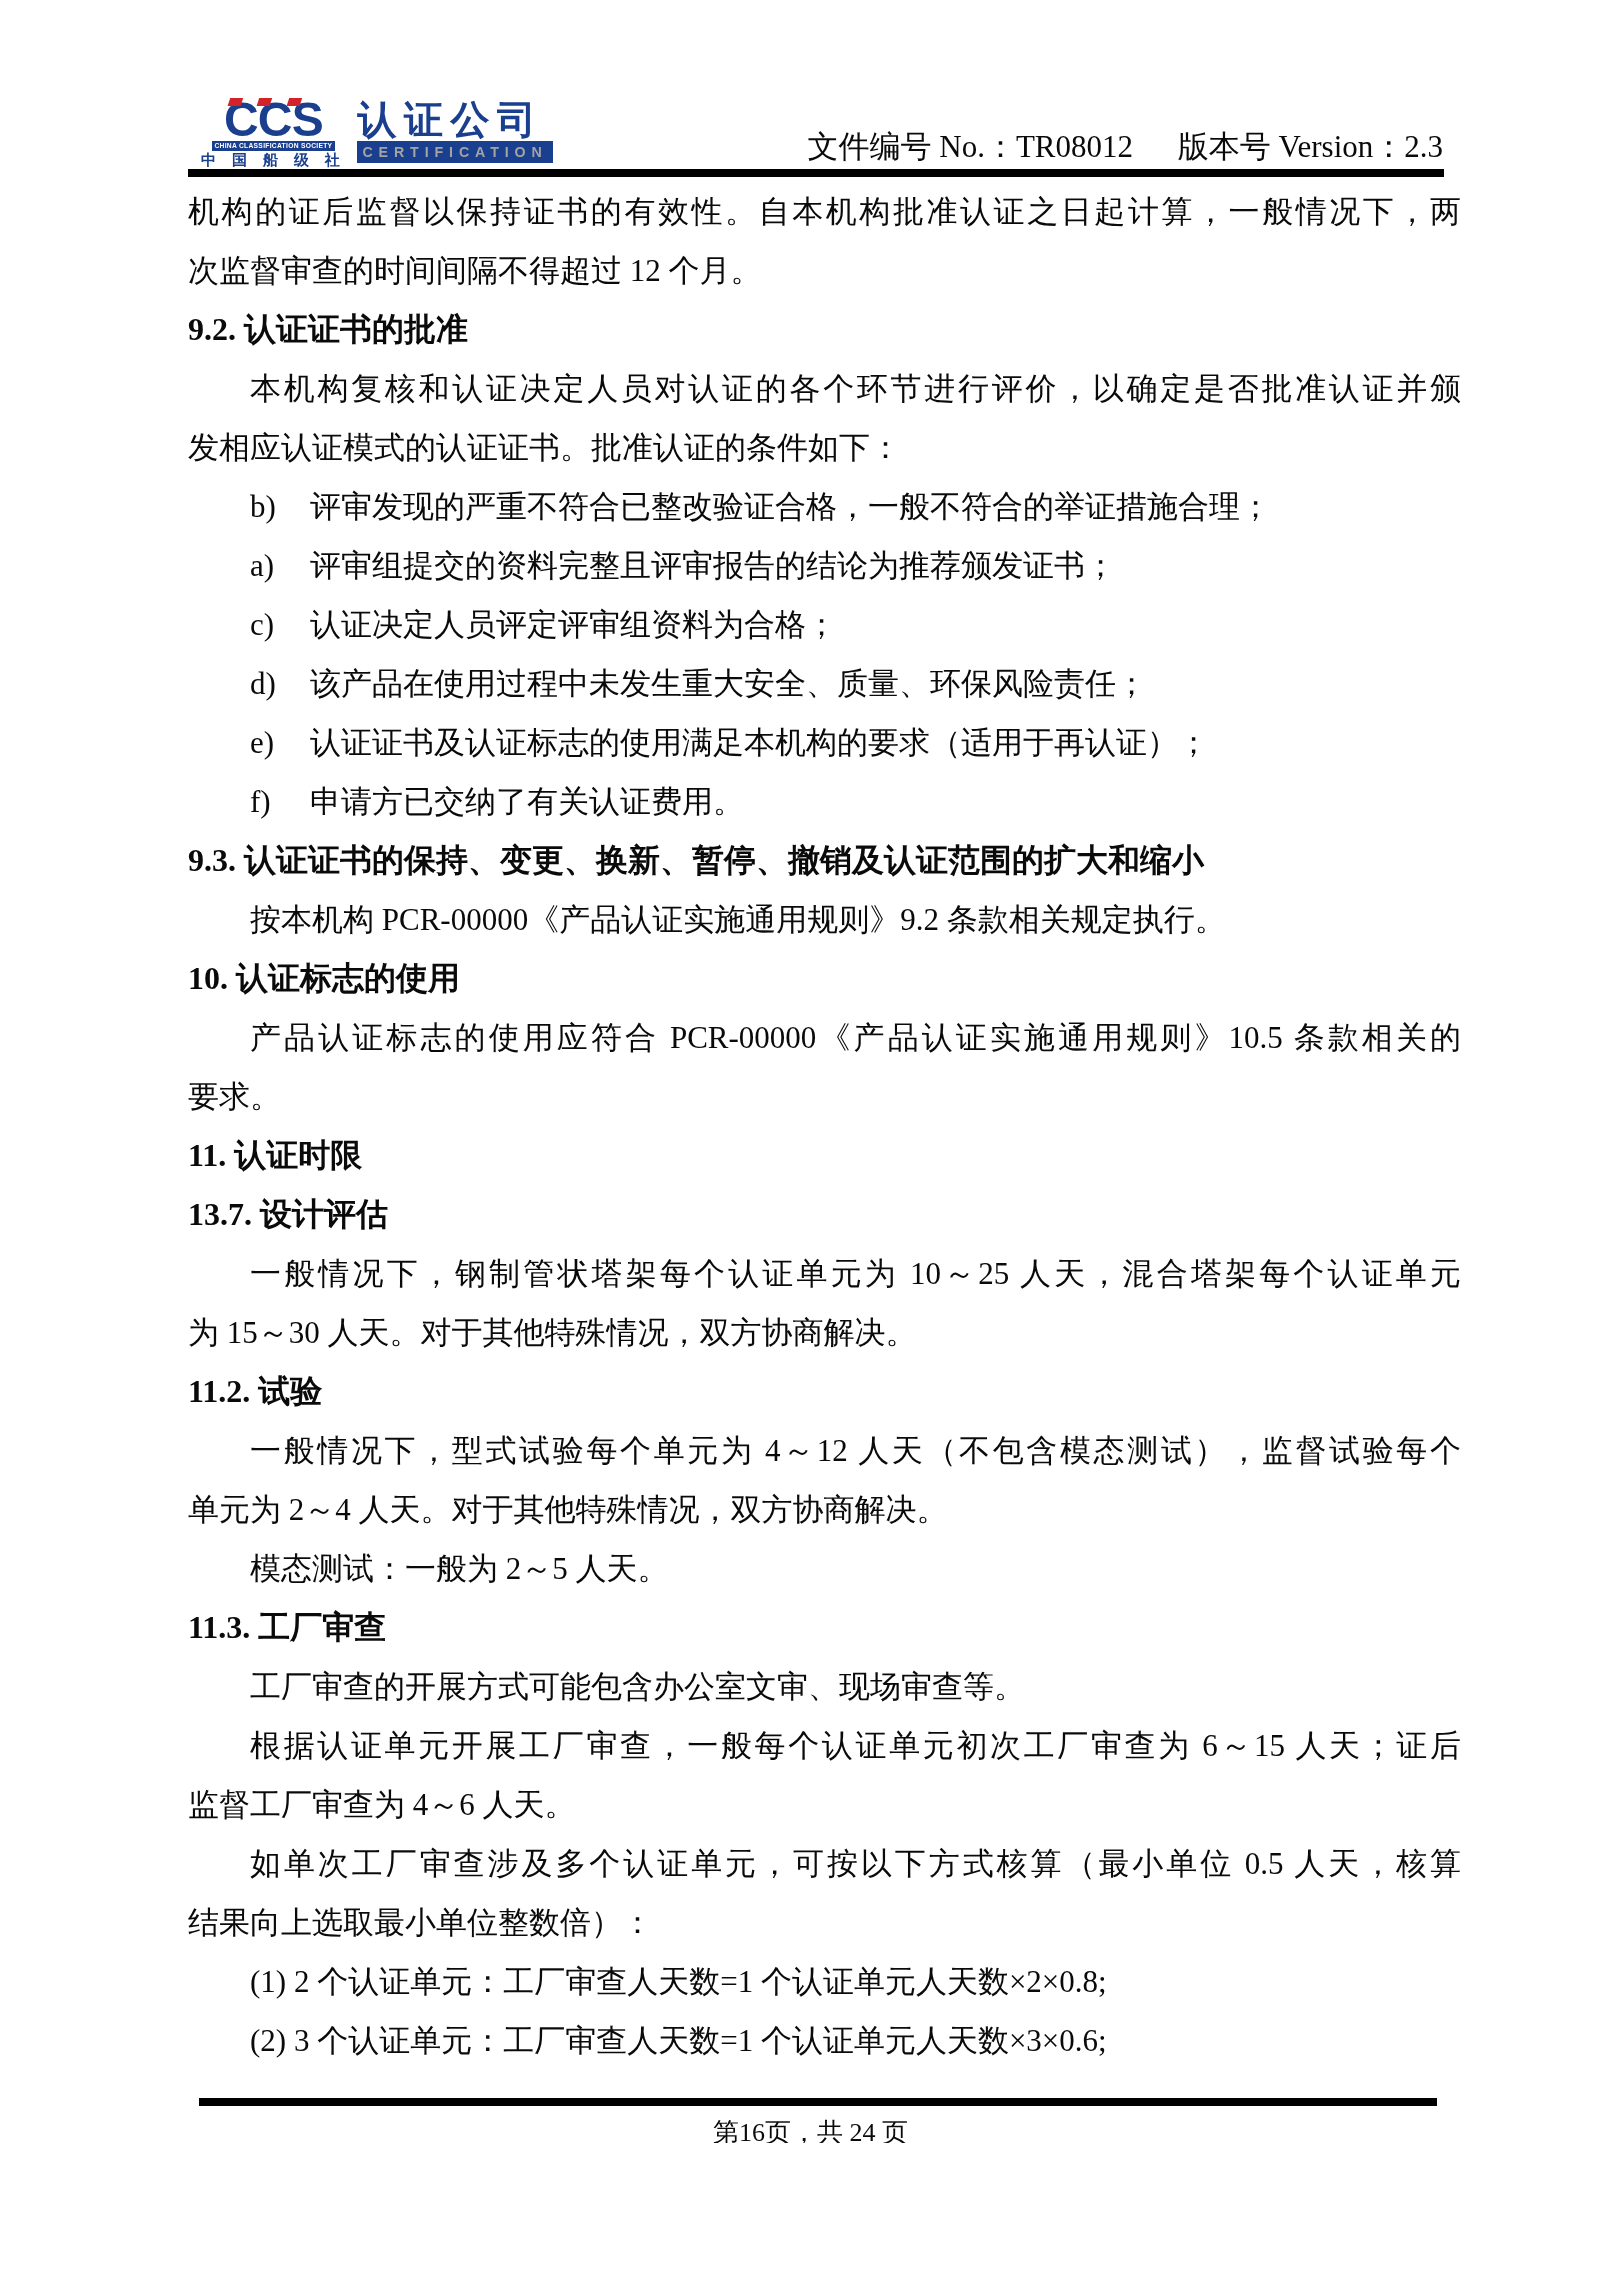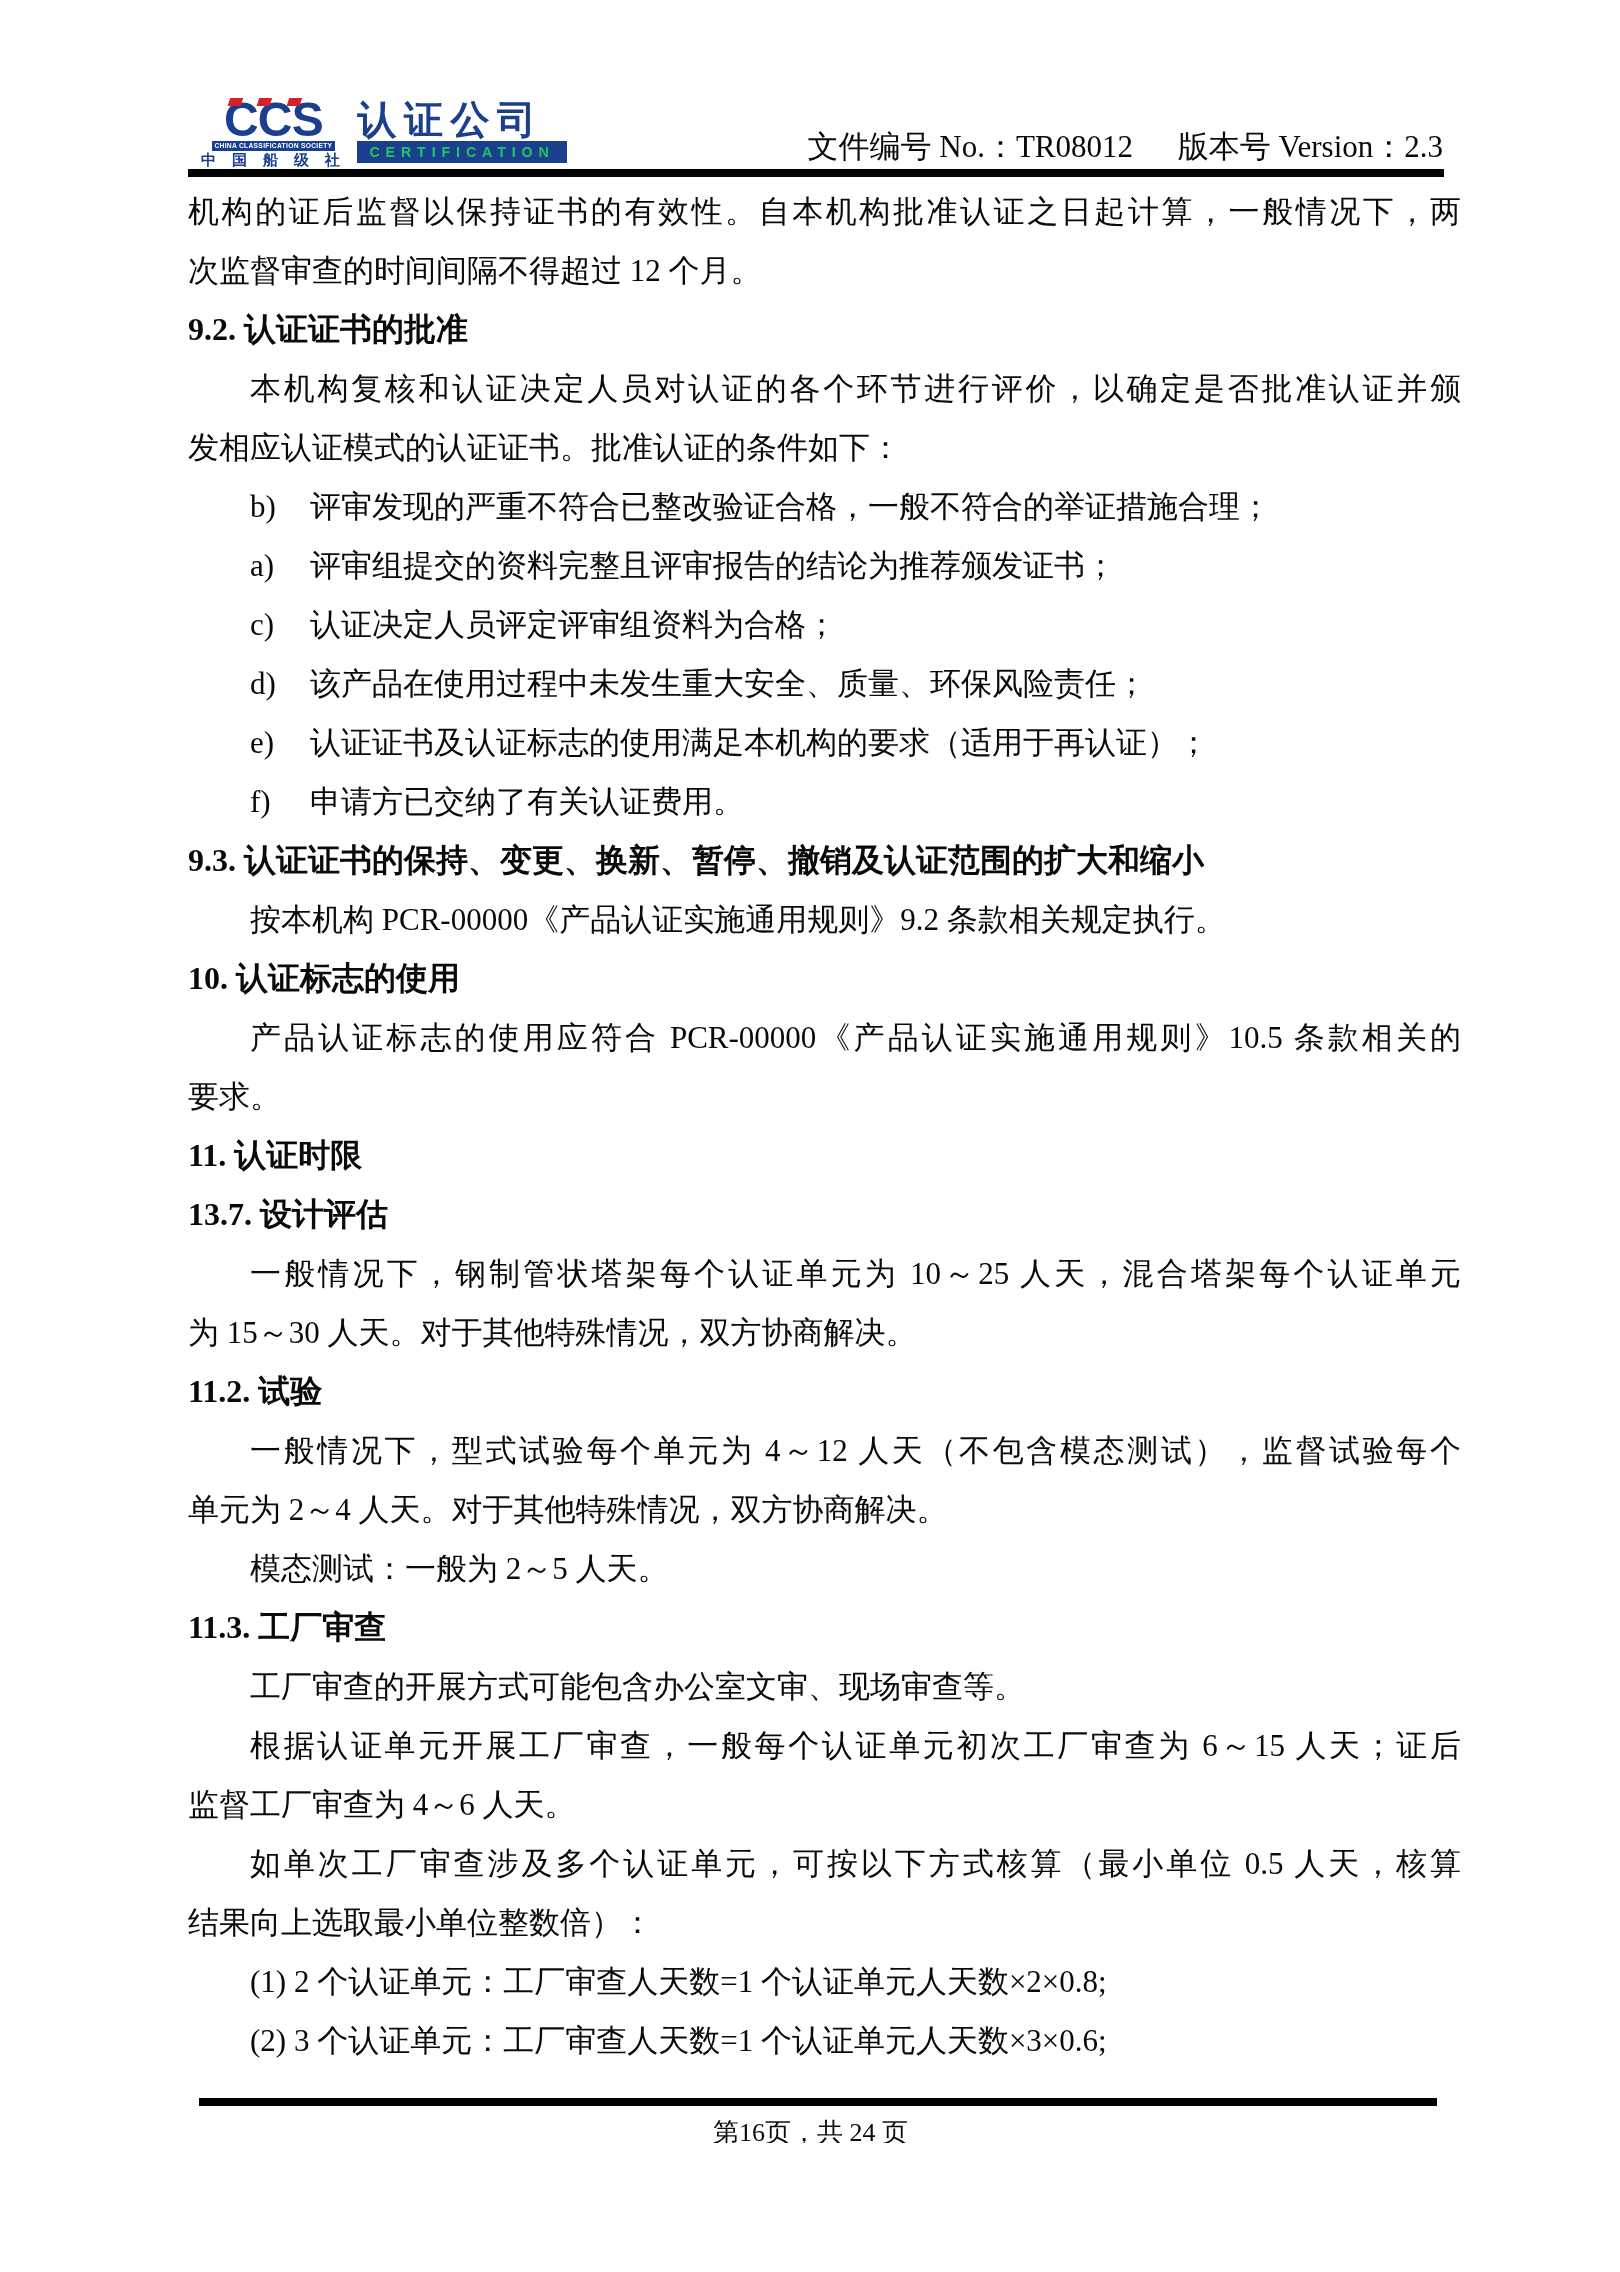--- a/index.html
+++ b/index.html
@@ -18,21 +18,21 @@
   .ccs-block{display:flex;flex-direction:column;align-items:center;}
   .ccs-text{position:relative;font-weight:bold;font-size:48px;line-height:37px;letter-spacing:-0.8px;color:var(--brand-blue);}
   .ccs-flag{position:absolute;top:-3.4px;width:13.4px;height:7.5px;background:var(--brand-red);transform:skewX(-18deg);}
   .ccs-flag.f1{left:5px;}
   .ccs-flag.f2{left:34px;}
   .ccs-flag.f3{left:64px;}
   .ccs-bar{margin-top:2.5px;background:var(--brand-blue);color:#ffffff;font-size:6.7px;font-weight:bold;line-height:10px;padding:0 2.5px;white-space:nowrap;letter-spacing:0.3px;}
   .ccs-cn{color:var(--brand-blue);font-size:15px;font-weight:bold;letter-spacing:5.9px;line-height:18.4px;margin-top:0.8px;white-space:nowrap;}
   .right-block{display:flex;flex-direction:column;}
   .company-cn{color:var(--brand-blue);font-size:39px;font-weight:bold;line-height:37px;letter-spacing:7.5px;white-space:nowrap;}
-  .cert-bar{margin-top:2.5px;background:var(--brand-blue);color:#22c55e;font-size:14.2px;font-weight:bold;line-height:22px;text-align:center;letter-spacing:5.9px;padding:0 12px;white-space:nowrap;}
+  .cert-bar{margin-top:2.5px;background:var(--brand-blue);color:#a3a3a3;font-size:14.2px;font-weight:bold;line-height:22px;text-align:center;letter-spacing:5.9px;padding:0 5px;white-space:nowrap;}
   .doc-info{position:absolute;right:178px;top:126px;font-size:31px;white-space:nowrap;}
   .doc-info span{margin-left:12px;}
   .doc-info .version{margin-left:37px;margin-top:20px;}
   .header-rule{position:absolute;top:169px;left:188px;right:177px;height:7.5px;background:#000000;}
 
   
   .content{position:absolute;top:182px;left:188px;width:1273px;}
   .line{height:59px;line-height:59px;font-size:31px;white-space:nowrap;}
   .line.full{white-space:normal;text-align:justify;text-align-last:justify;-moz-text-align-last:justify;}
   .line.heading{font-weight:bold;font-size:32px;}

